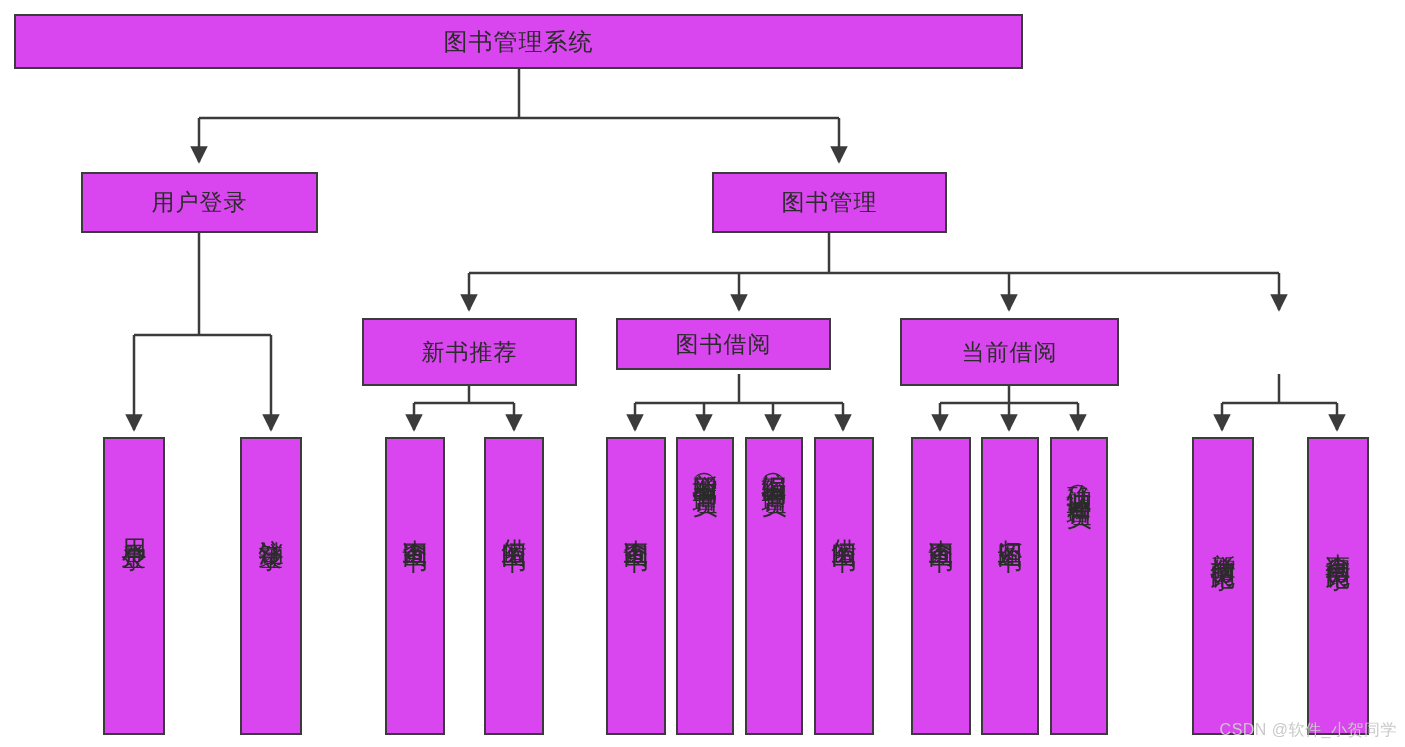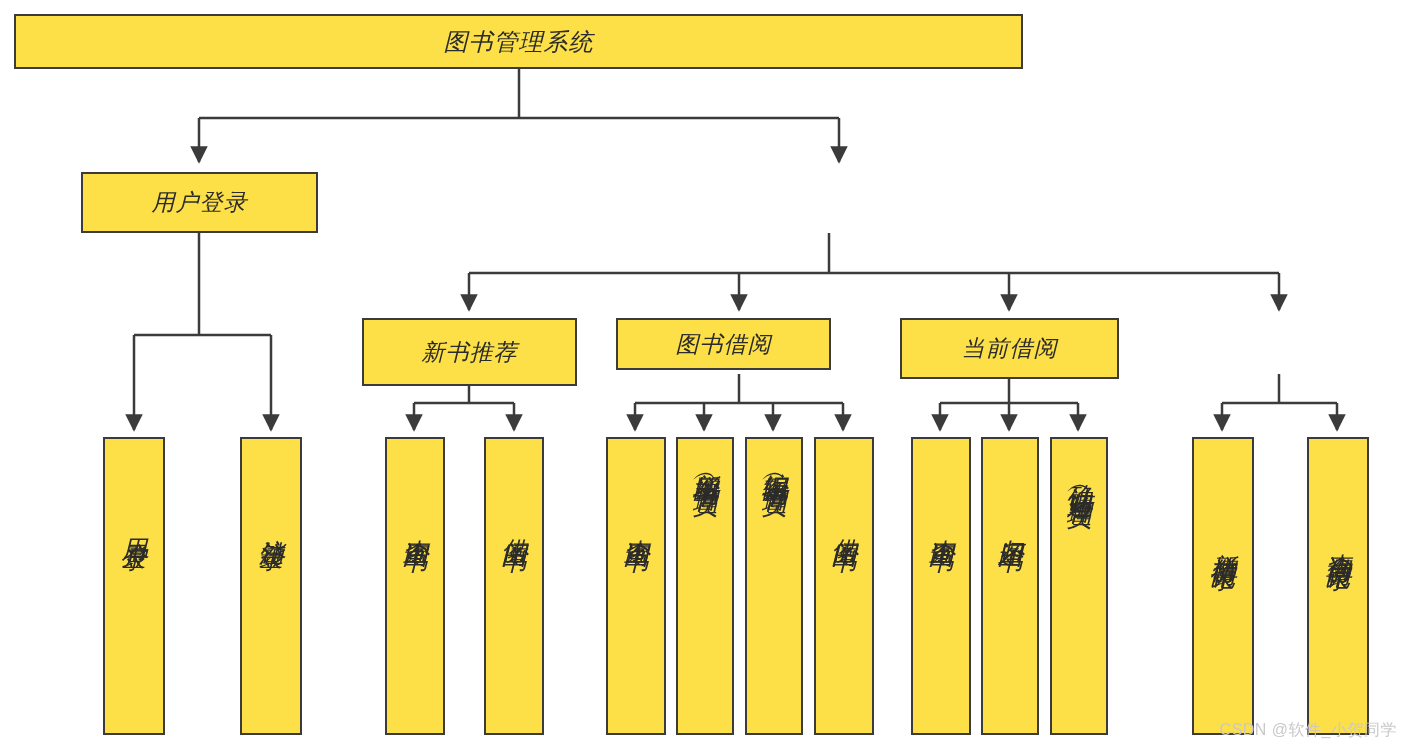--- a/index.html
+++ b/index.html
@@ -10,27 +10,26 @@
     font-family:"Liberation Sans","DejaVu Sans",sans-serif;
     overflow:hidden;
     position:relative;
   }
   #canvas{position:absolute;left:0;top:0;width:1405px;height:747px;}
   svg.edges{position:absolute;left:0;top:0;width:1405px;height:747px;pointer-events:none;}
 
   .node{
     position:absolute;
     box-sizing:border-box;
-    background:#fde047;
+    background:#d946ef;
     border:2.5px solid #3b3b3b;
     display:flex;
     align-items:center;
     justify-content:center;
     color:#2b2b2b;
-    font-style:italic;
   }
   .node .lbl{
     display:block;
     text-align:center;
     line-height:1.05;
     white-space:nowrap;
   }
   
   .node.horiz .lbl{font-size:23px;letter-spacing:1px;}
   .node.root .lbl{font-size:24px;letter-spacing:1px;}
@@ -119,28 +118,31 @@
     </g>
   </svg>
 
   <div class="node horiz root" style="left:14px;top:14px;width:1009px;height:55px;">
     <span class="lbl">图书管理系统</span>
   </div>
 
   <div class="node horiz" style="left:81px;top:172px;width:237px;height:61px;">
     <span class="lbl">用户登录</span>
   </div>
+  <div class="node horiz" style="left:712px;top:172px;width:235px;height:61px;">
+    <span class="lbl">图书管理</span>
+  </div>
 
   <div class="node horiz" style="left:362px;top:318px;width:215px;height:68px;">
     <span class="lbl">新书推荐</span>
   </div>
   <div class="node horiz" style="left:616px;top:318px;width:215px;height:52px;">
     <span class="lbl">图书借阅</span>
   </div>
-  <div class="node horiz" style="left:900px;top:318px;width:219px;height:61px;">
+  <div class="node horiz" style="left:900px;top:318px;width:219px;height:68px;">
     <span class="lbl">当前借阅</span>
   </div>
 
   <div class="node vert mid" style="left:103px;top:437px;width:62px;height:298px;">
     <span class="lbl">用户登录</span>
   </div>
   <div class="node vert mid" style="left:240px;top:437px;width:62px;height:298px;">
     <span class="lbl">注销登录</span>
   </div>
 

